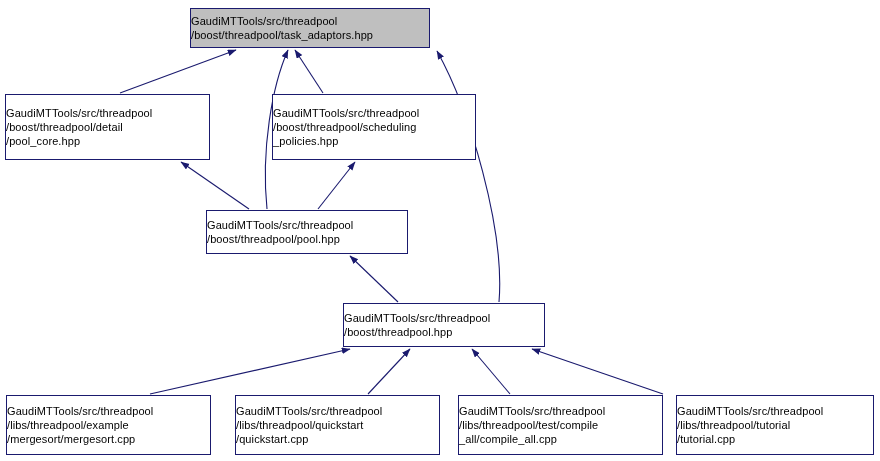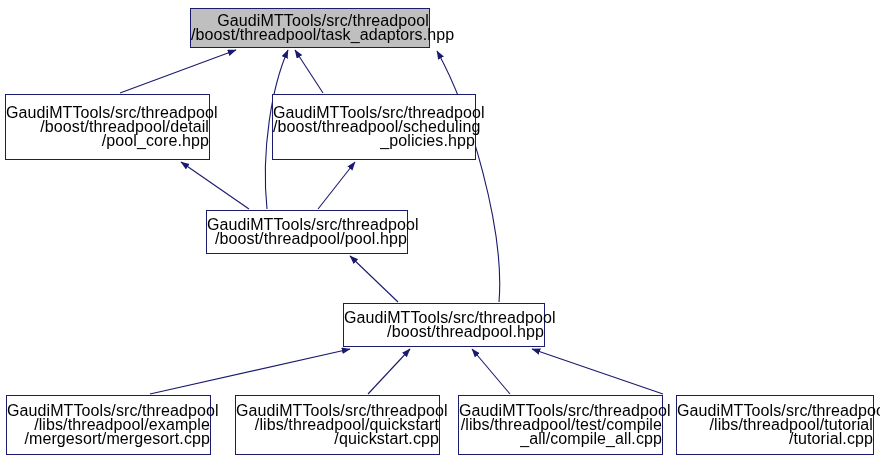--- a/index.html
+++ b/index.html
@@ -22,23 +22,23 @@
     width: 880px;
     height: 461px;
     pointer-events: none;
   }
   .node {
     position: absolute;
     box-sizing: border-box;
     border: 1px solid #1a1a6e;
     background: #ffffff;
     color: #000000;
-    font-size: 16px;
+    font-size: 11px;
     line-height: 14px;
-    text-align: right;
+    text-align: left;
     display: flex;
     flex-direction: column;
     align-items: center;
     justify-content: center;
     white-space: pre-line;
     letter-spacing: 0.1px;
   }
   .node.root {
     background: #bfbfbf;
   }

